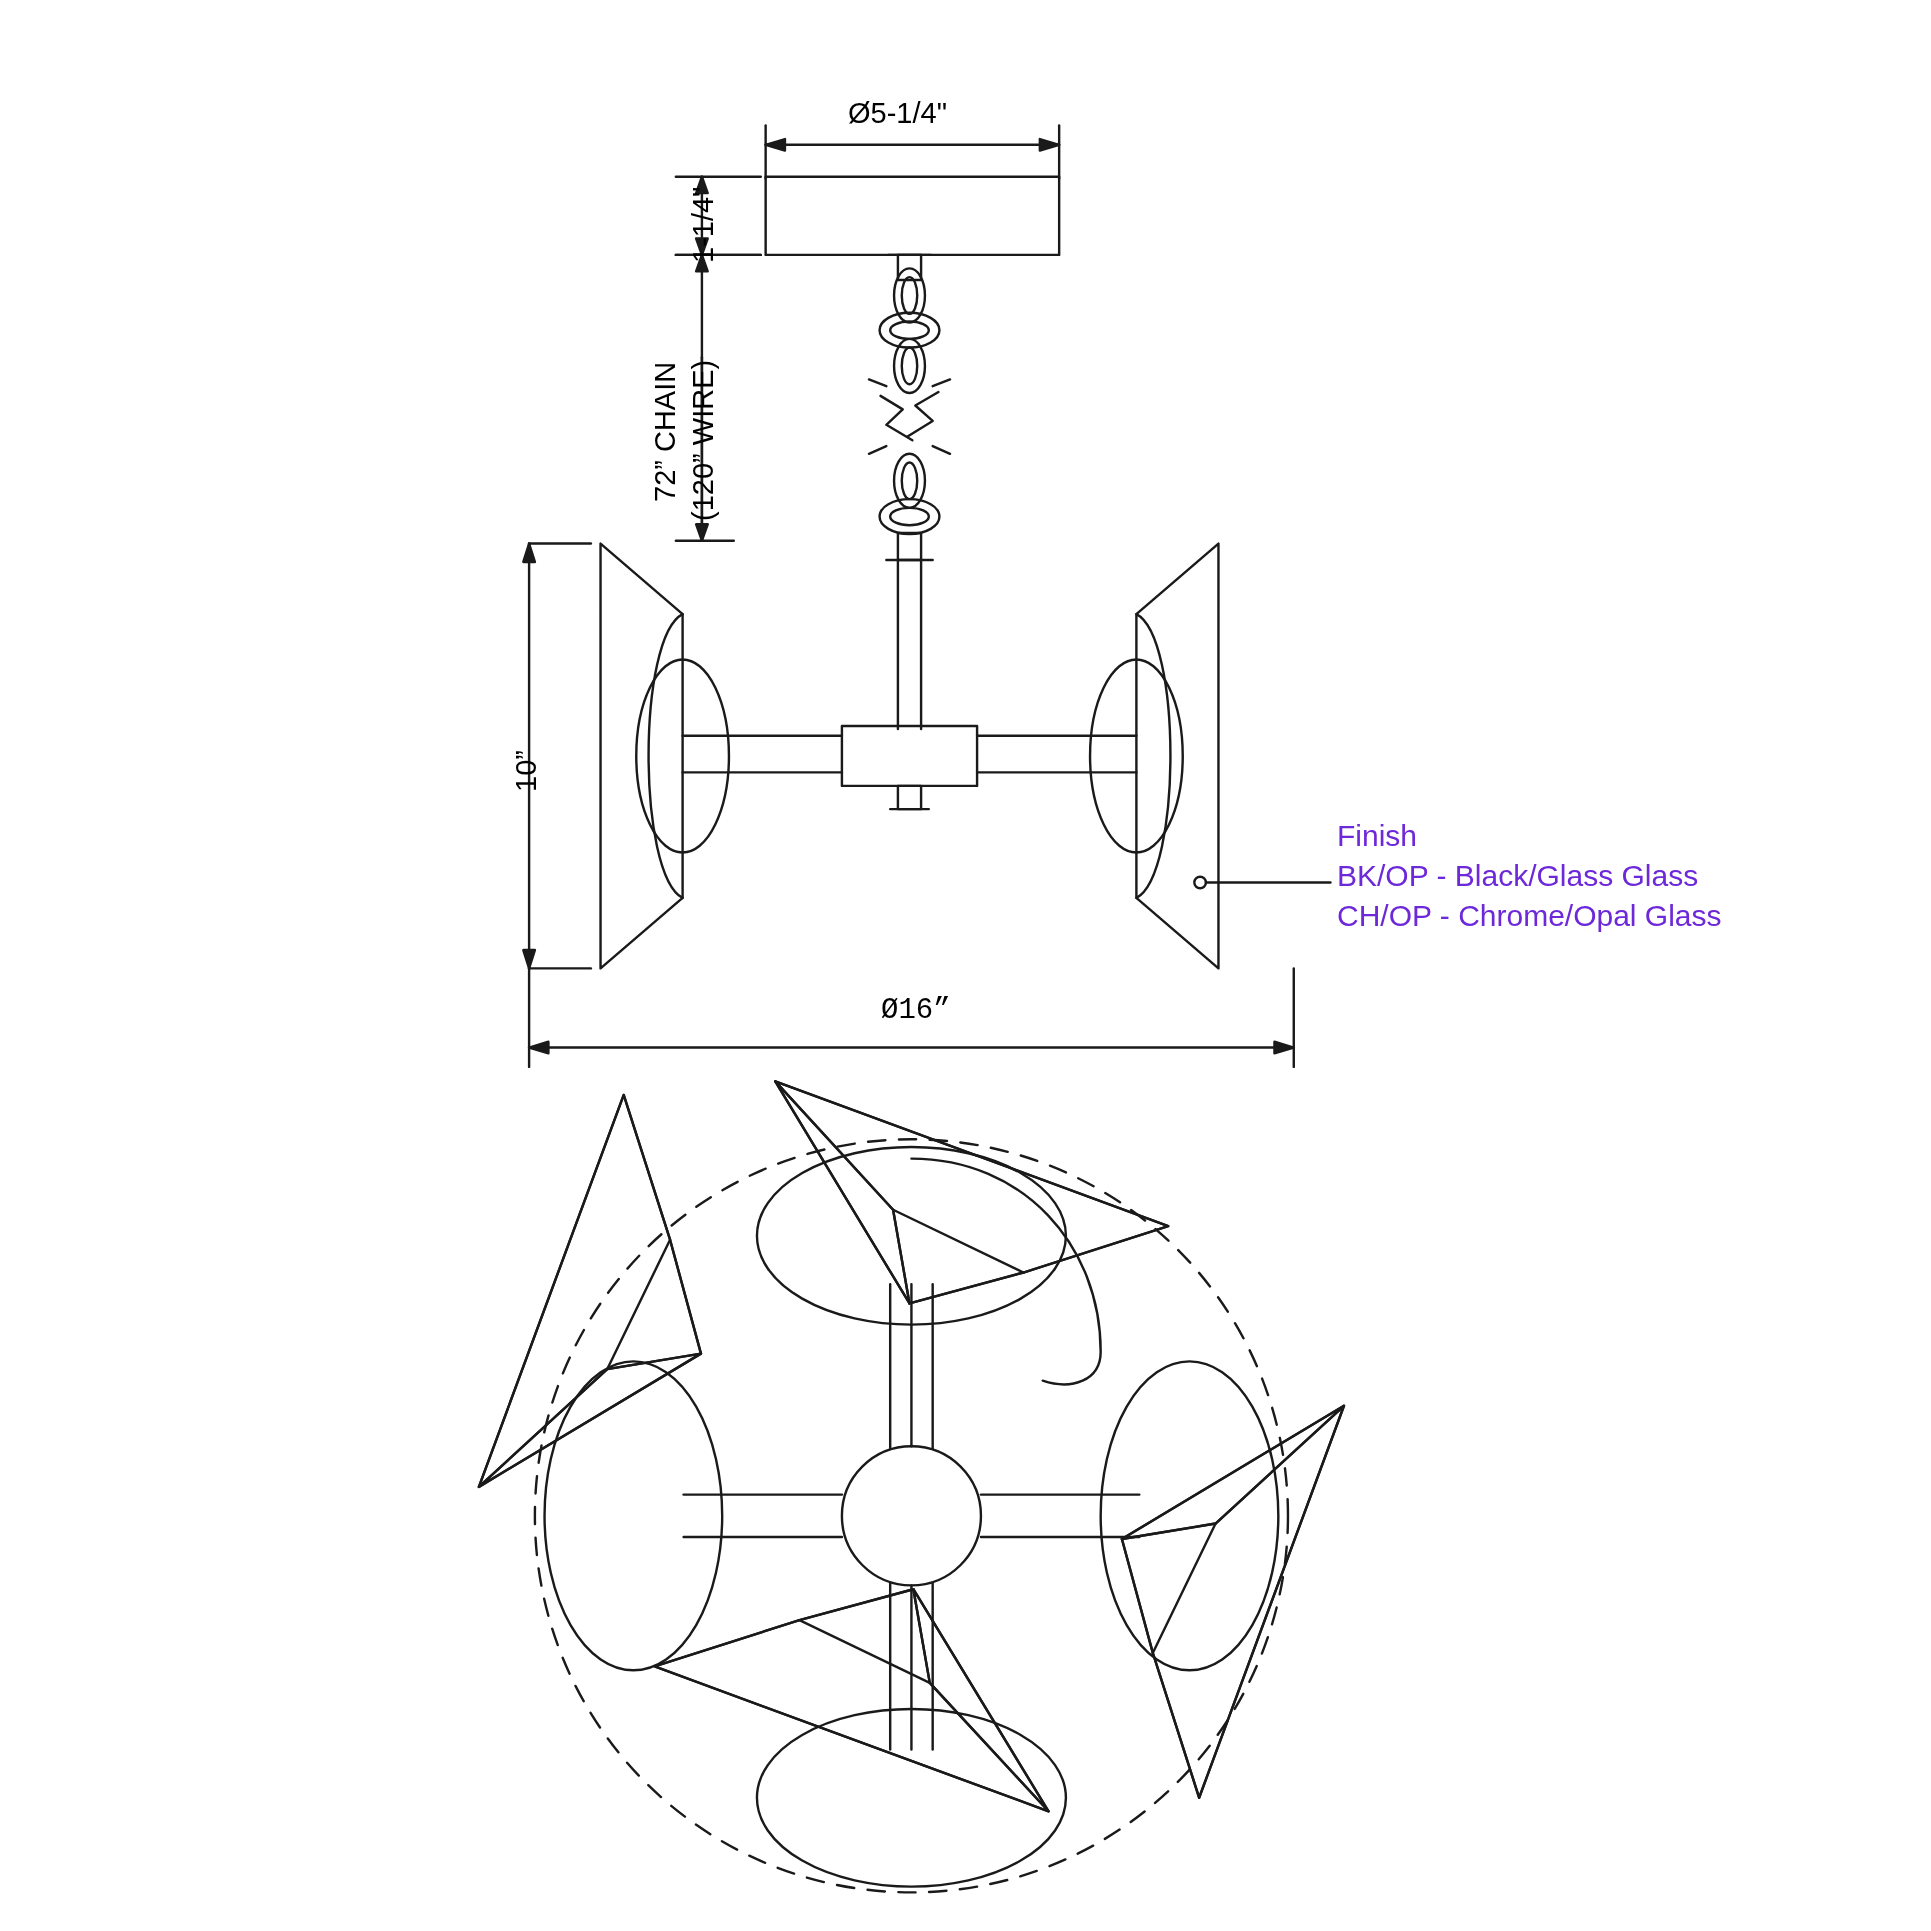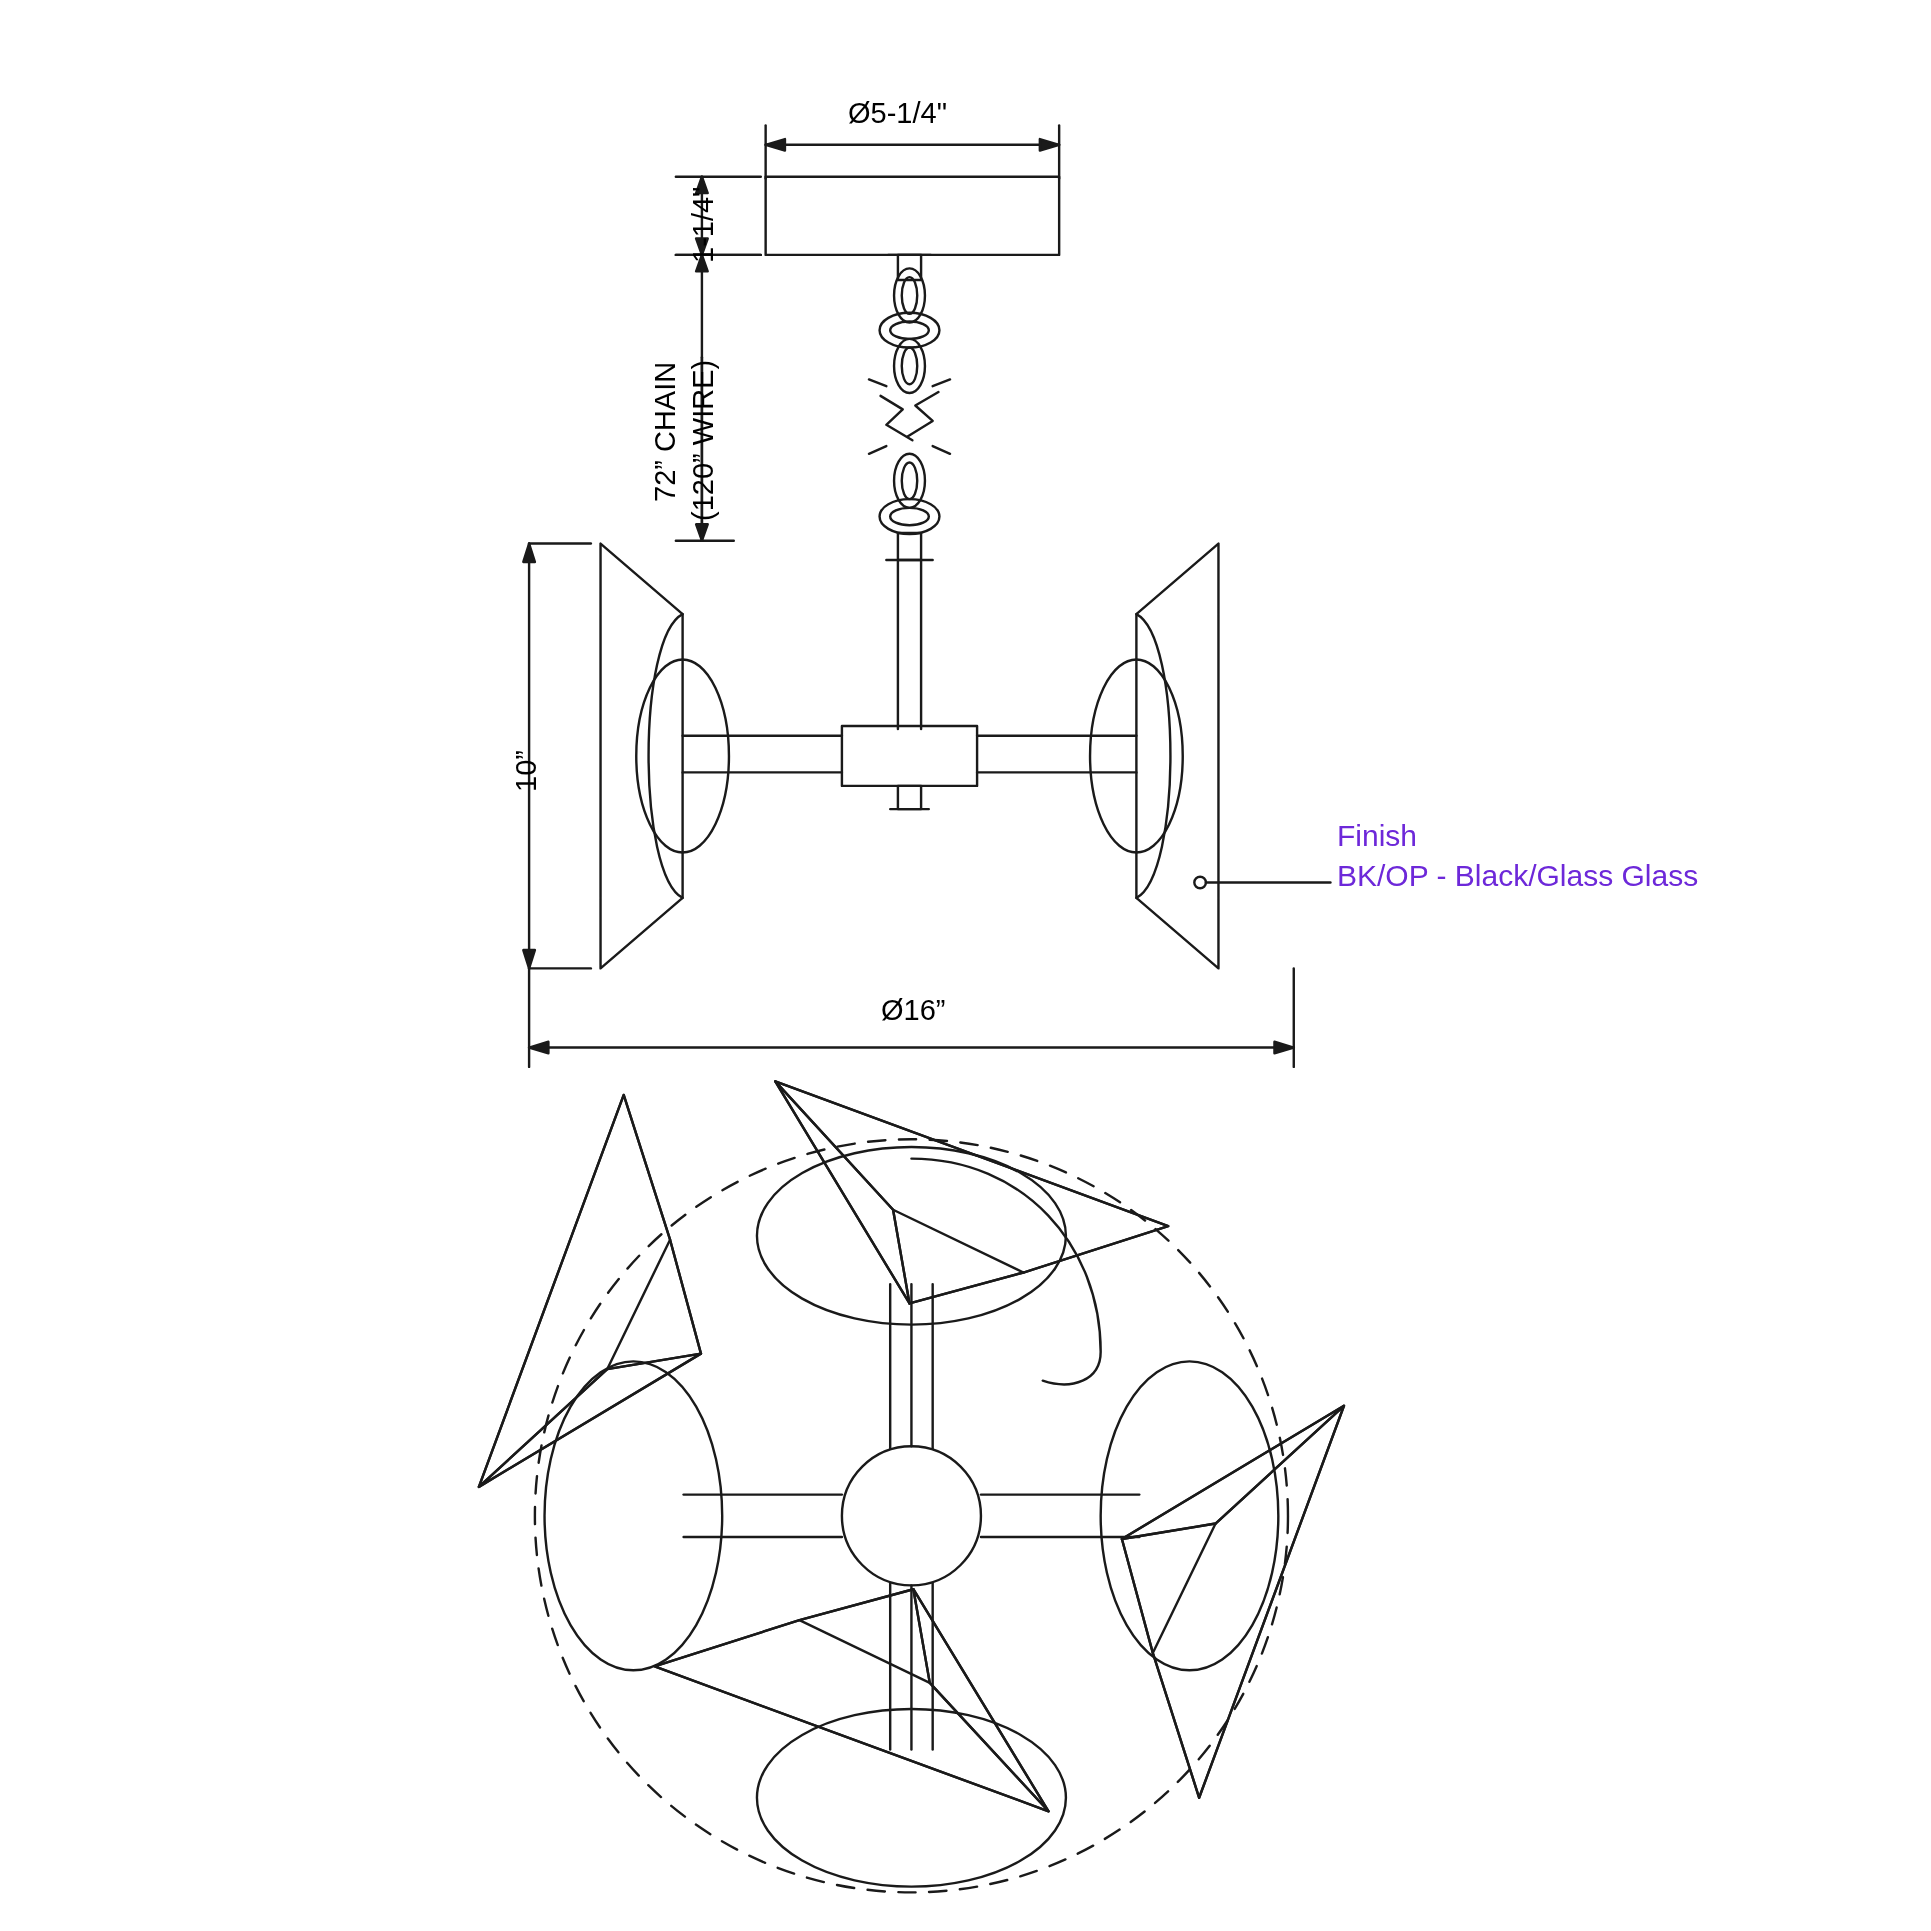--- a/index.html
+++ b/index.html
@@ -220,21 +220,22 @@
   <div class="dim-text" style="left:848px; top:97px;">Ø5-1/4"</div>
 
   <div class="dim-text rot90" style="left:687px; top:263px;">1-1/4"</div>
 
   <div class="dim-text rot90" style="left:649px; top:502px;">72” CHAIN</div>
 
   <div class="dim-text rot90" style="left:687px; top:521px;">(120” WIRE)</div>
 
   <div class="dim-text rot90" style="left:510px; top:792px;">10”</div>
 
-  <div class="dim-text" style="left:881px; top:994px;">Ø16”</div>
+  <div class="dim-text" style="left:881px; top:994px;font-family:Liberation Mono, monospace;">Ø16”</div>
 
   <div class="finish-block">
     <div>Finish</div>
     <div>BK/OP - Black/Glass Glass</div>
+    <div>CH/OP - Chrome/Opal Glass</div>
   </div>
 
 </div>
 
 
 </body></html>

